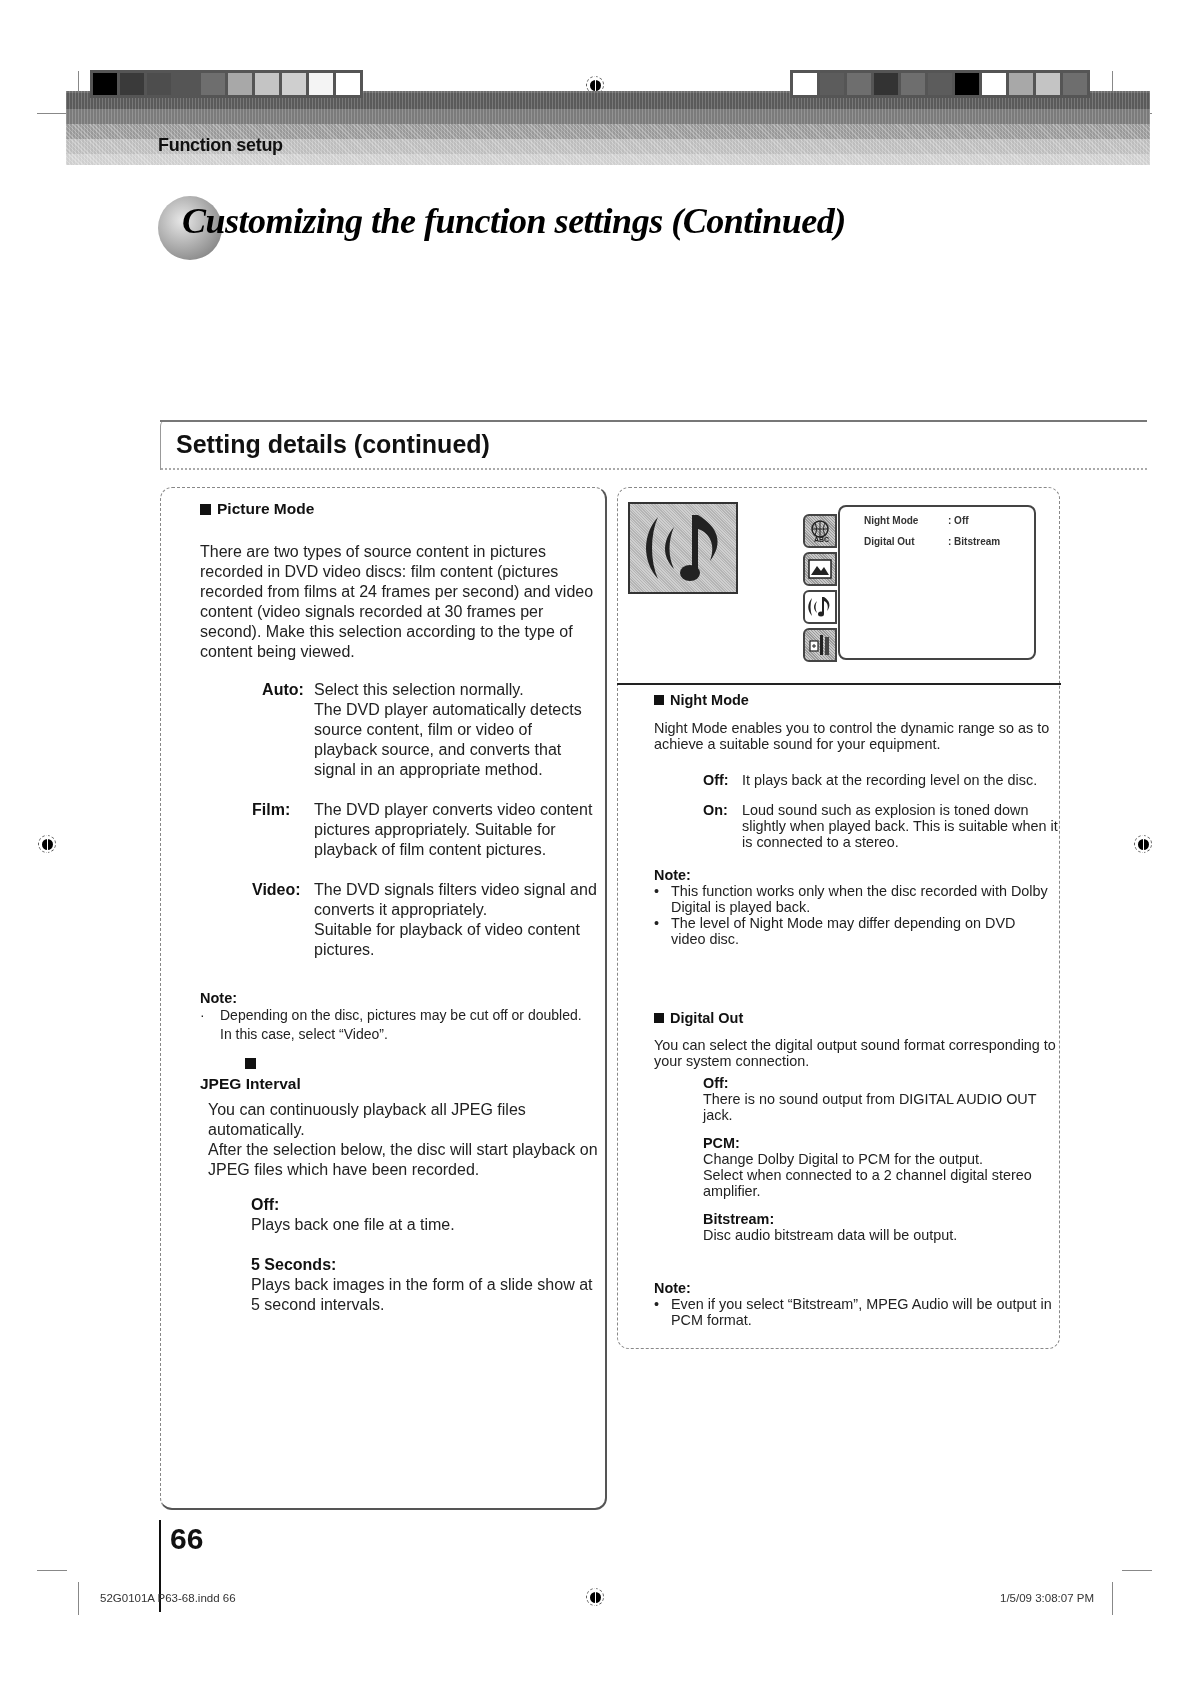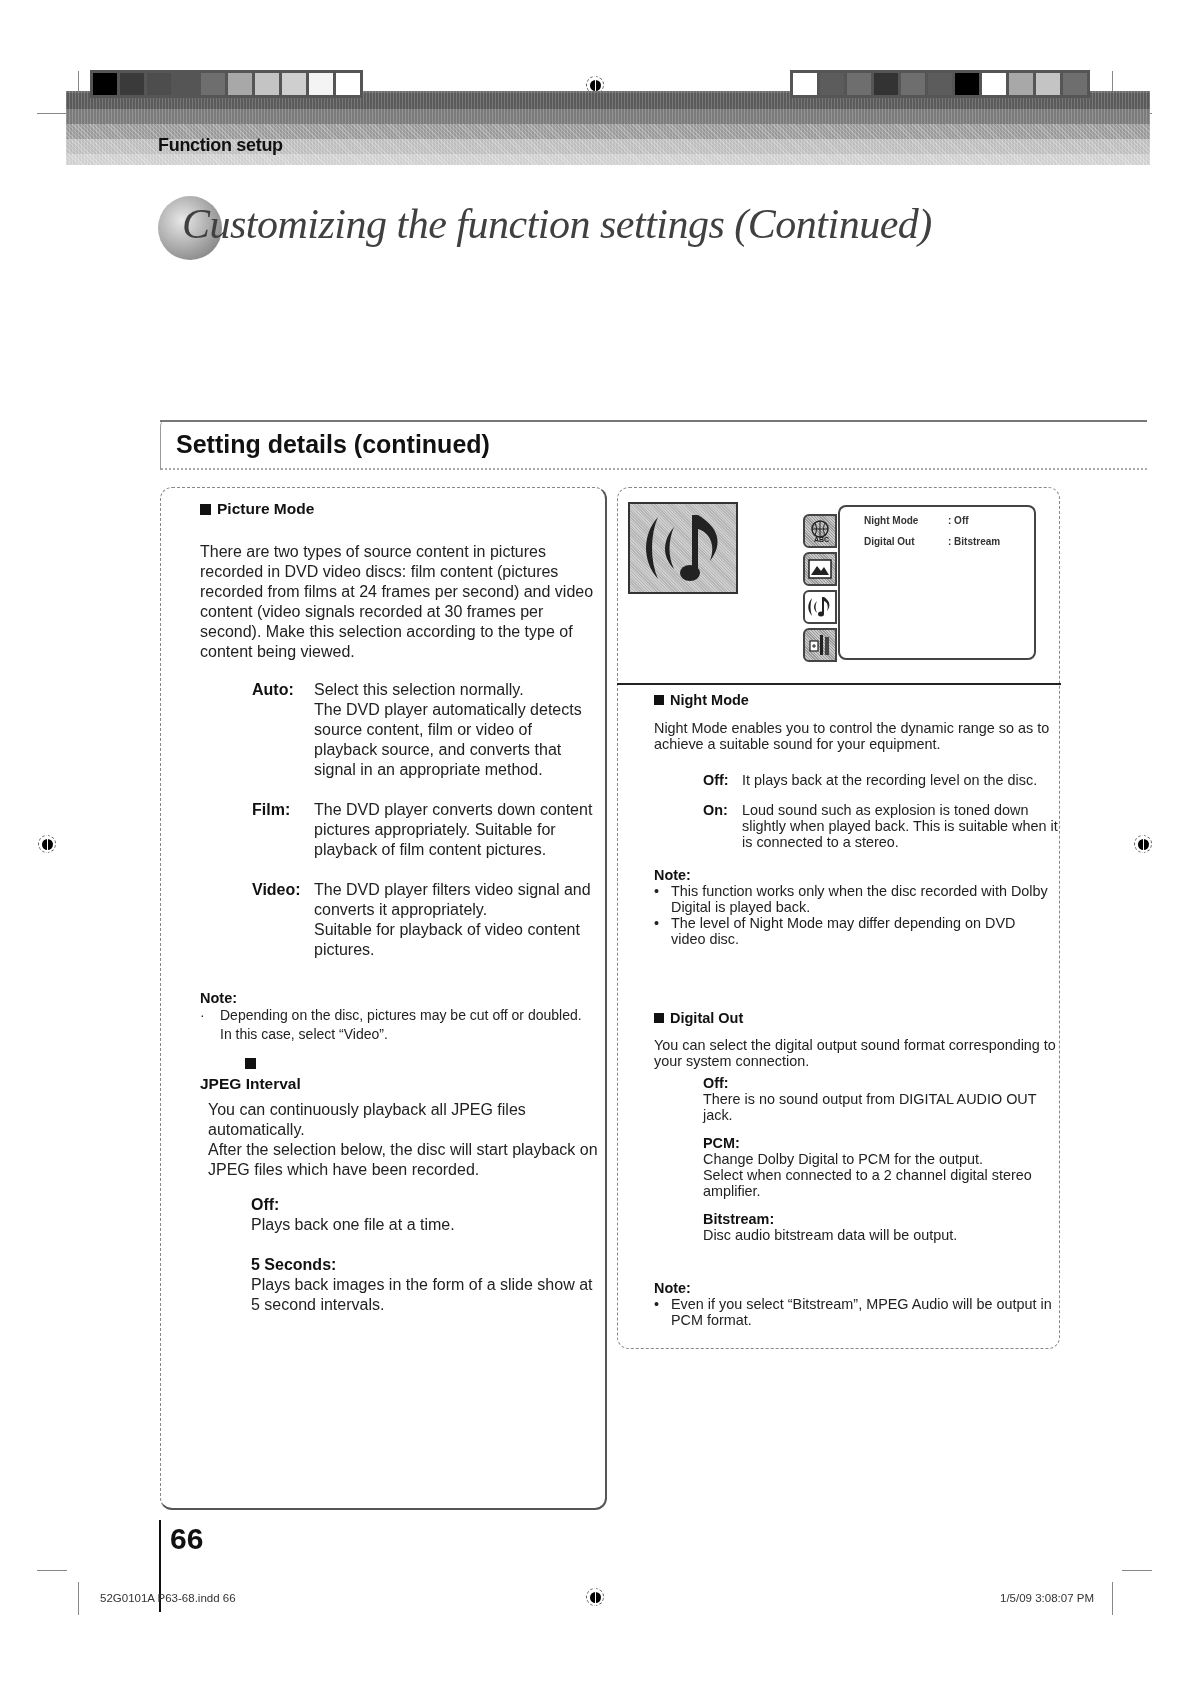--- a/index.html
+++ b/index.html
@@ -34,21 +34,21 @@
     .reg-mark::before { content: ""; width: 11px; height: 11px; border-radius: 50%; background: #000; }
     .reg-mark::after { content: ""; position: absolute; left: 50%; top: -3px; bottom: -3px; width: 1px; background: #fff; }
 
     
     .title-ball {
       position: absolute; left: 158px; top: 196px; width: 64px; height: 64px; border-radius: 50%;
       background: radial-gradient(circle at 38% 38%, #e8e8e8 0%, #bdbdbd 35%, #8c8c8c 75%, #6b6b6b 100%);
     }
     .page-title {
       position: absolute; left: 182px; top: 200px; font-family: "Liberation Serif", serif;
-      font-style: italic; font-weight: normal; font-size: 42px; color: #404040; letter-spacing: -0.5px;
+      font-style: italic; font-weight: bold; font-size: 36px; color: #000000; letter-spacing: -0.5px;
       white-space: nowrap;
     }
 
     
     .section-rule { position: absolute; left: 160px; top: 420px; width: 987px; height: 2px; background: #777; }
     .section-box {
       position: absolute; left: 160px; top: 420px; width: 987px; height: 50px;
       border-left: 1px solid #999; border-radius: 6px 0 0 0;
     }
     .section-box::after {
@@ -164,41 +164,41 @@
 <div class="panel left"></div>
 
 <div class="abs h-sub" style="left:174px; top:500px;">
   <span class="sq"></span>
   <span>Picture Mode</span>
 </div>
 <div class="abs body-text" style="left:174px; top:542px; width:425px;">There are two types of source content in pictures recorded in DVD video discs: film content (pictures recorded from films at 24 frames per second) and video content (video signals recorded at 30 frames per second). Make this selection according to the type of content being viewed.</div>
 
 <div class="abs body-text" style="left:226px; top:680px; width:380px;">
   <div class="def-row" style="margin-bottom:20px;">
-    <span class="def-term" style="width:62px;">Auto:</span>
+    <span class="def-term" style="width:62px;text-align:center;">Auto:</span>
     <span>
       <span style="display:block">Select this selection normally.</span>
       <span style="display:block">The DVD player automatically detects</span>
       <span style="display:block">source content, film or video of</span>
       <span style="display:block">playback source, and converts that</span>
       <span style="display:block">signal in an appropriate method.</span>
     </span>
   </div>
   <div class="def-row" style="margin-bottom:20px;">
     <span class="def-term" style="width:62px;">Film:</span>
     <span>
-      <span style="display:block">The DVD player converts down content</span>
+      <span style="display:block">The DVD player converts video content</span>
       <span style="display:block">pictures appropriately. Suitable for</span>
       <span style="display:block">playback of film content pictures.</span>
     </span>
   </div>
   <div class="def-row">
     <span class="def-term" style="width:62px;">Video:</span>
     <span>
-      <span style="display:block">The DVD player filters video signal and</span>
+      <span style="display:block">The DVD signals filters video signal and</span>
       <span style="display:block">converts it appropriately.</span>
       <span style="display:block">Suitable for playback of video content</span>
       <span style="display:block">pictures.</span>
     </span>
   </div>
 </div>
 
 <div class="abs" style="left:174px; top:982px; width:420px;">
   <div class="note-title" style="font-size:14.5px;">Note:</div>
   <ul class="bullets small-text" style="font-size:14px; line-height:19px;">

